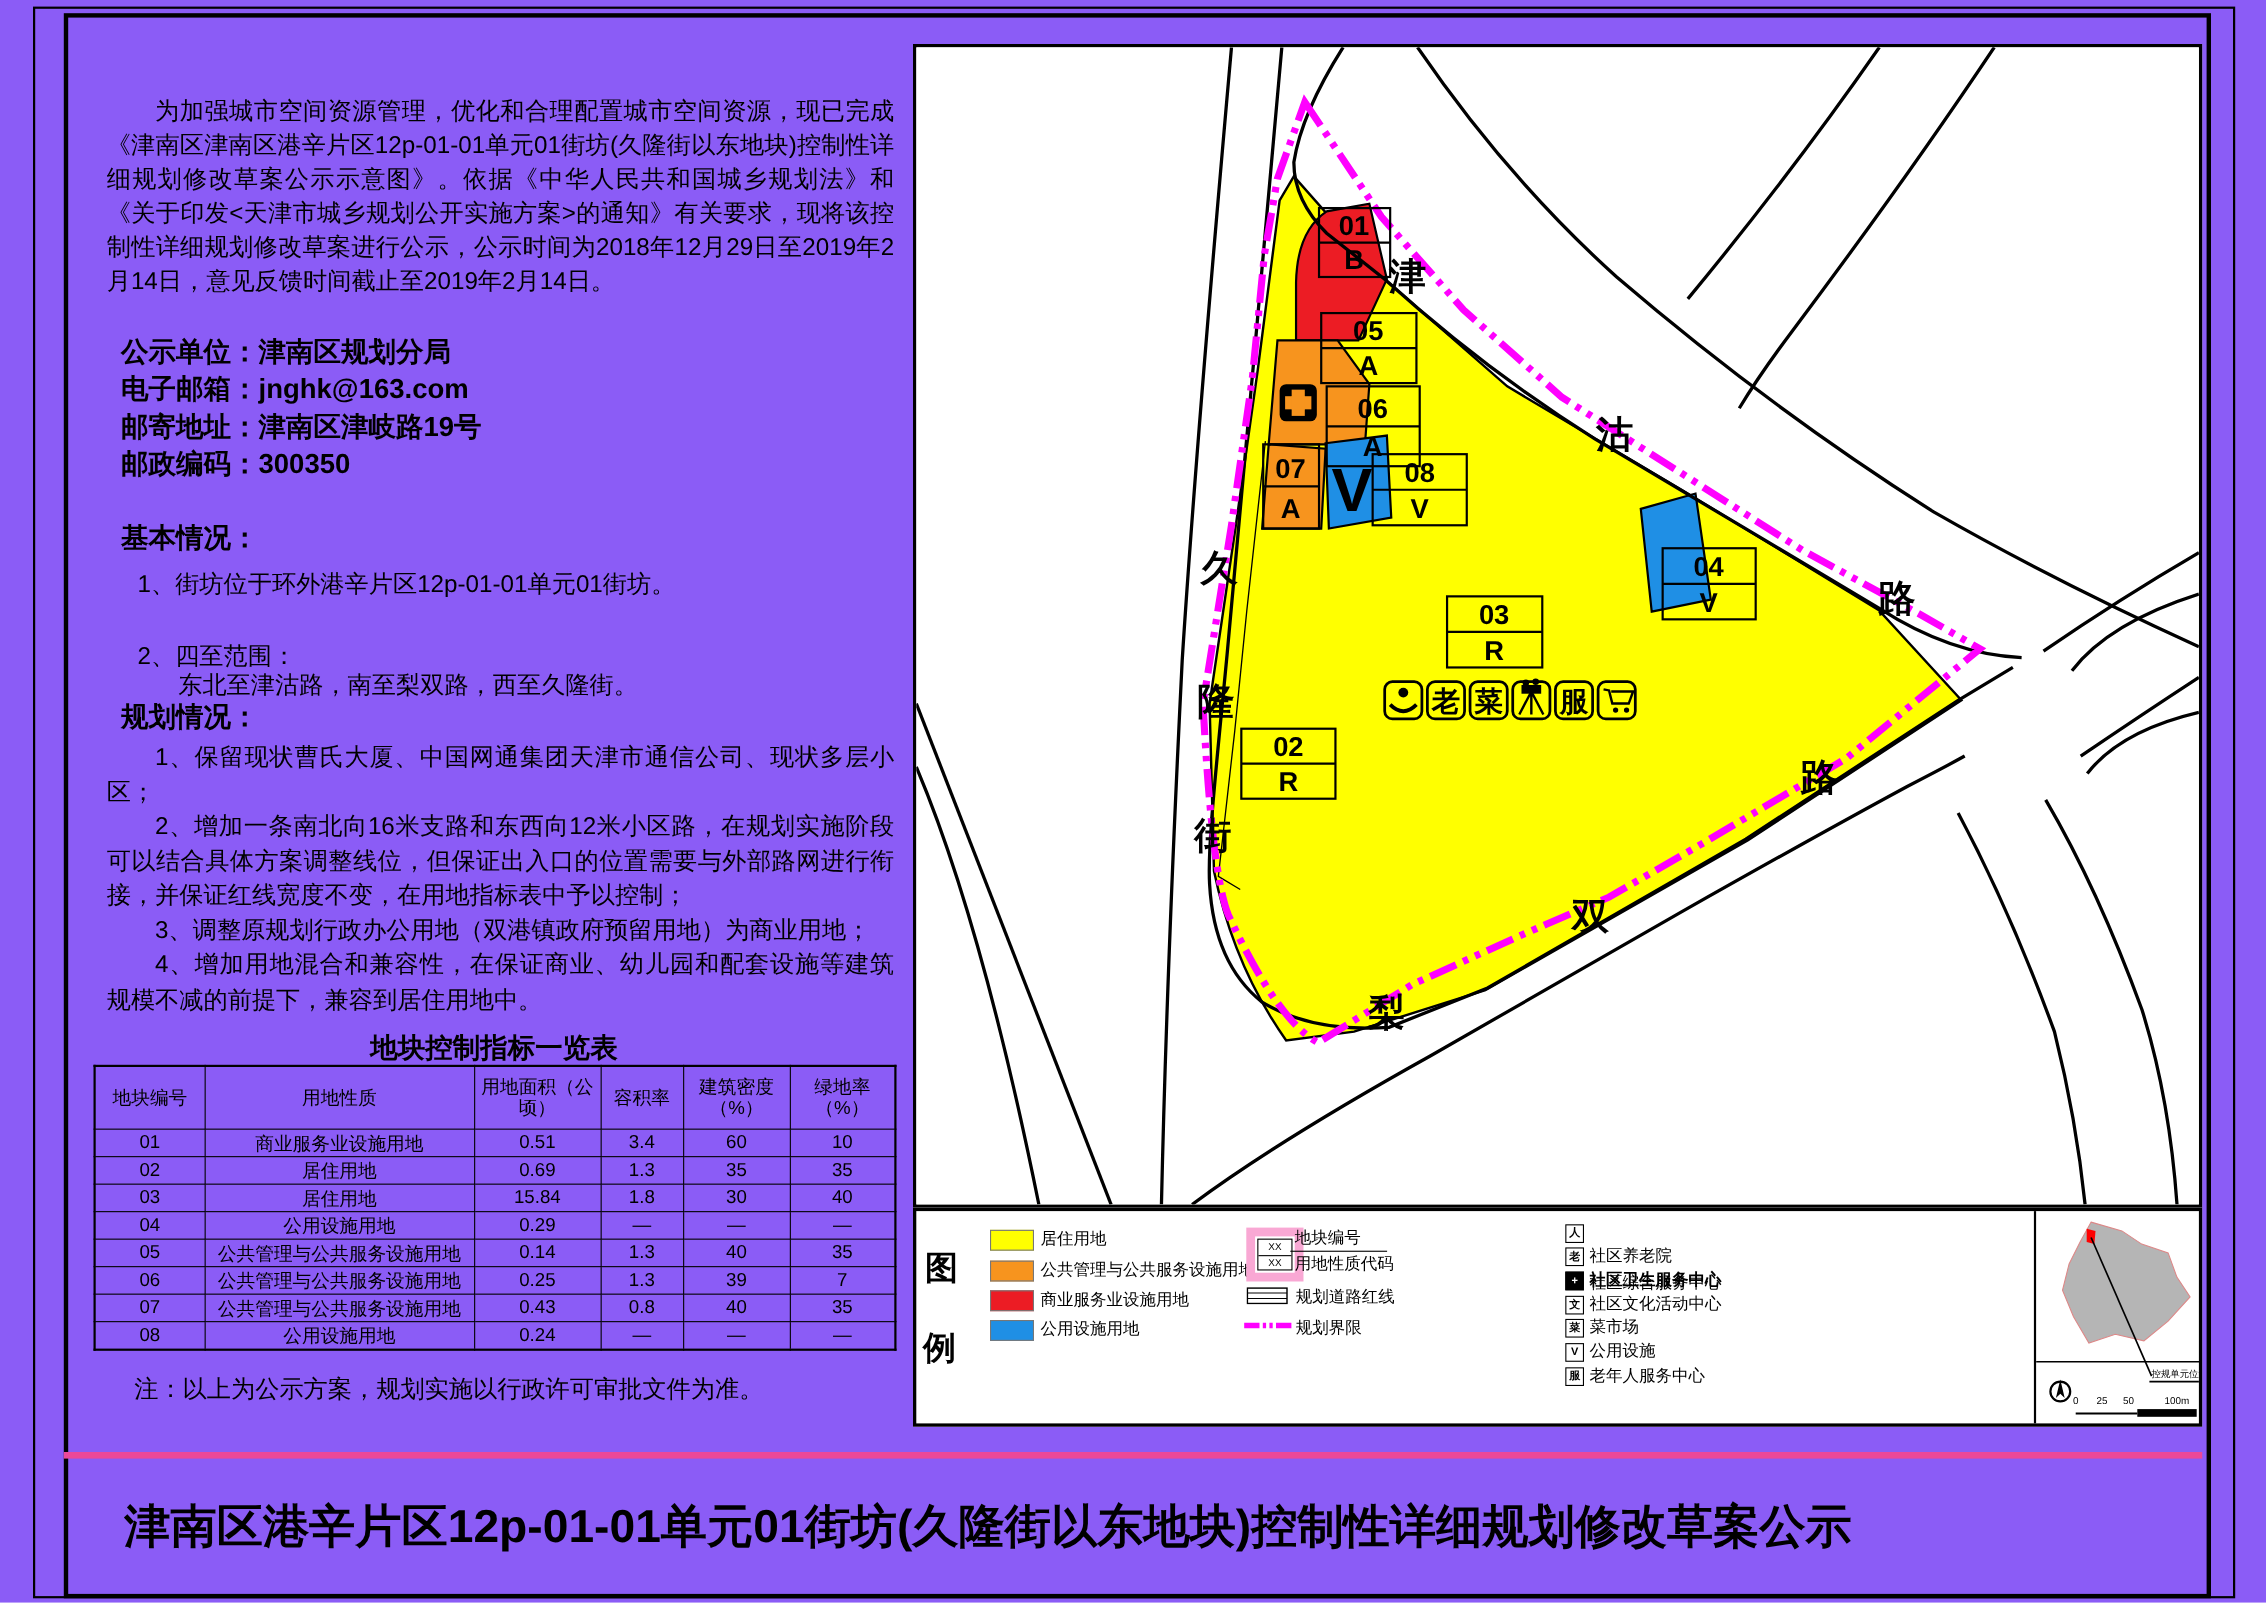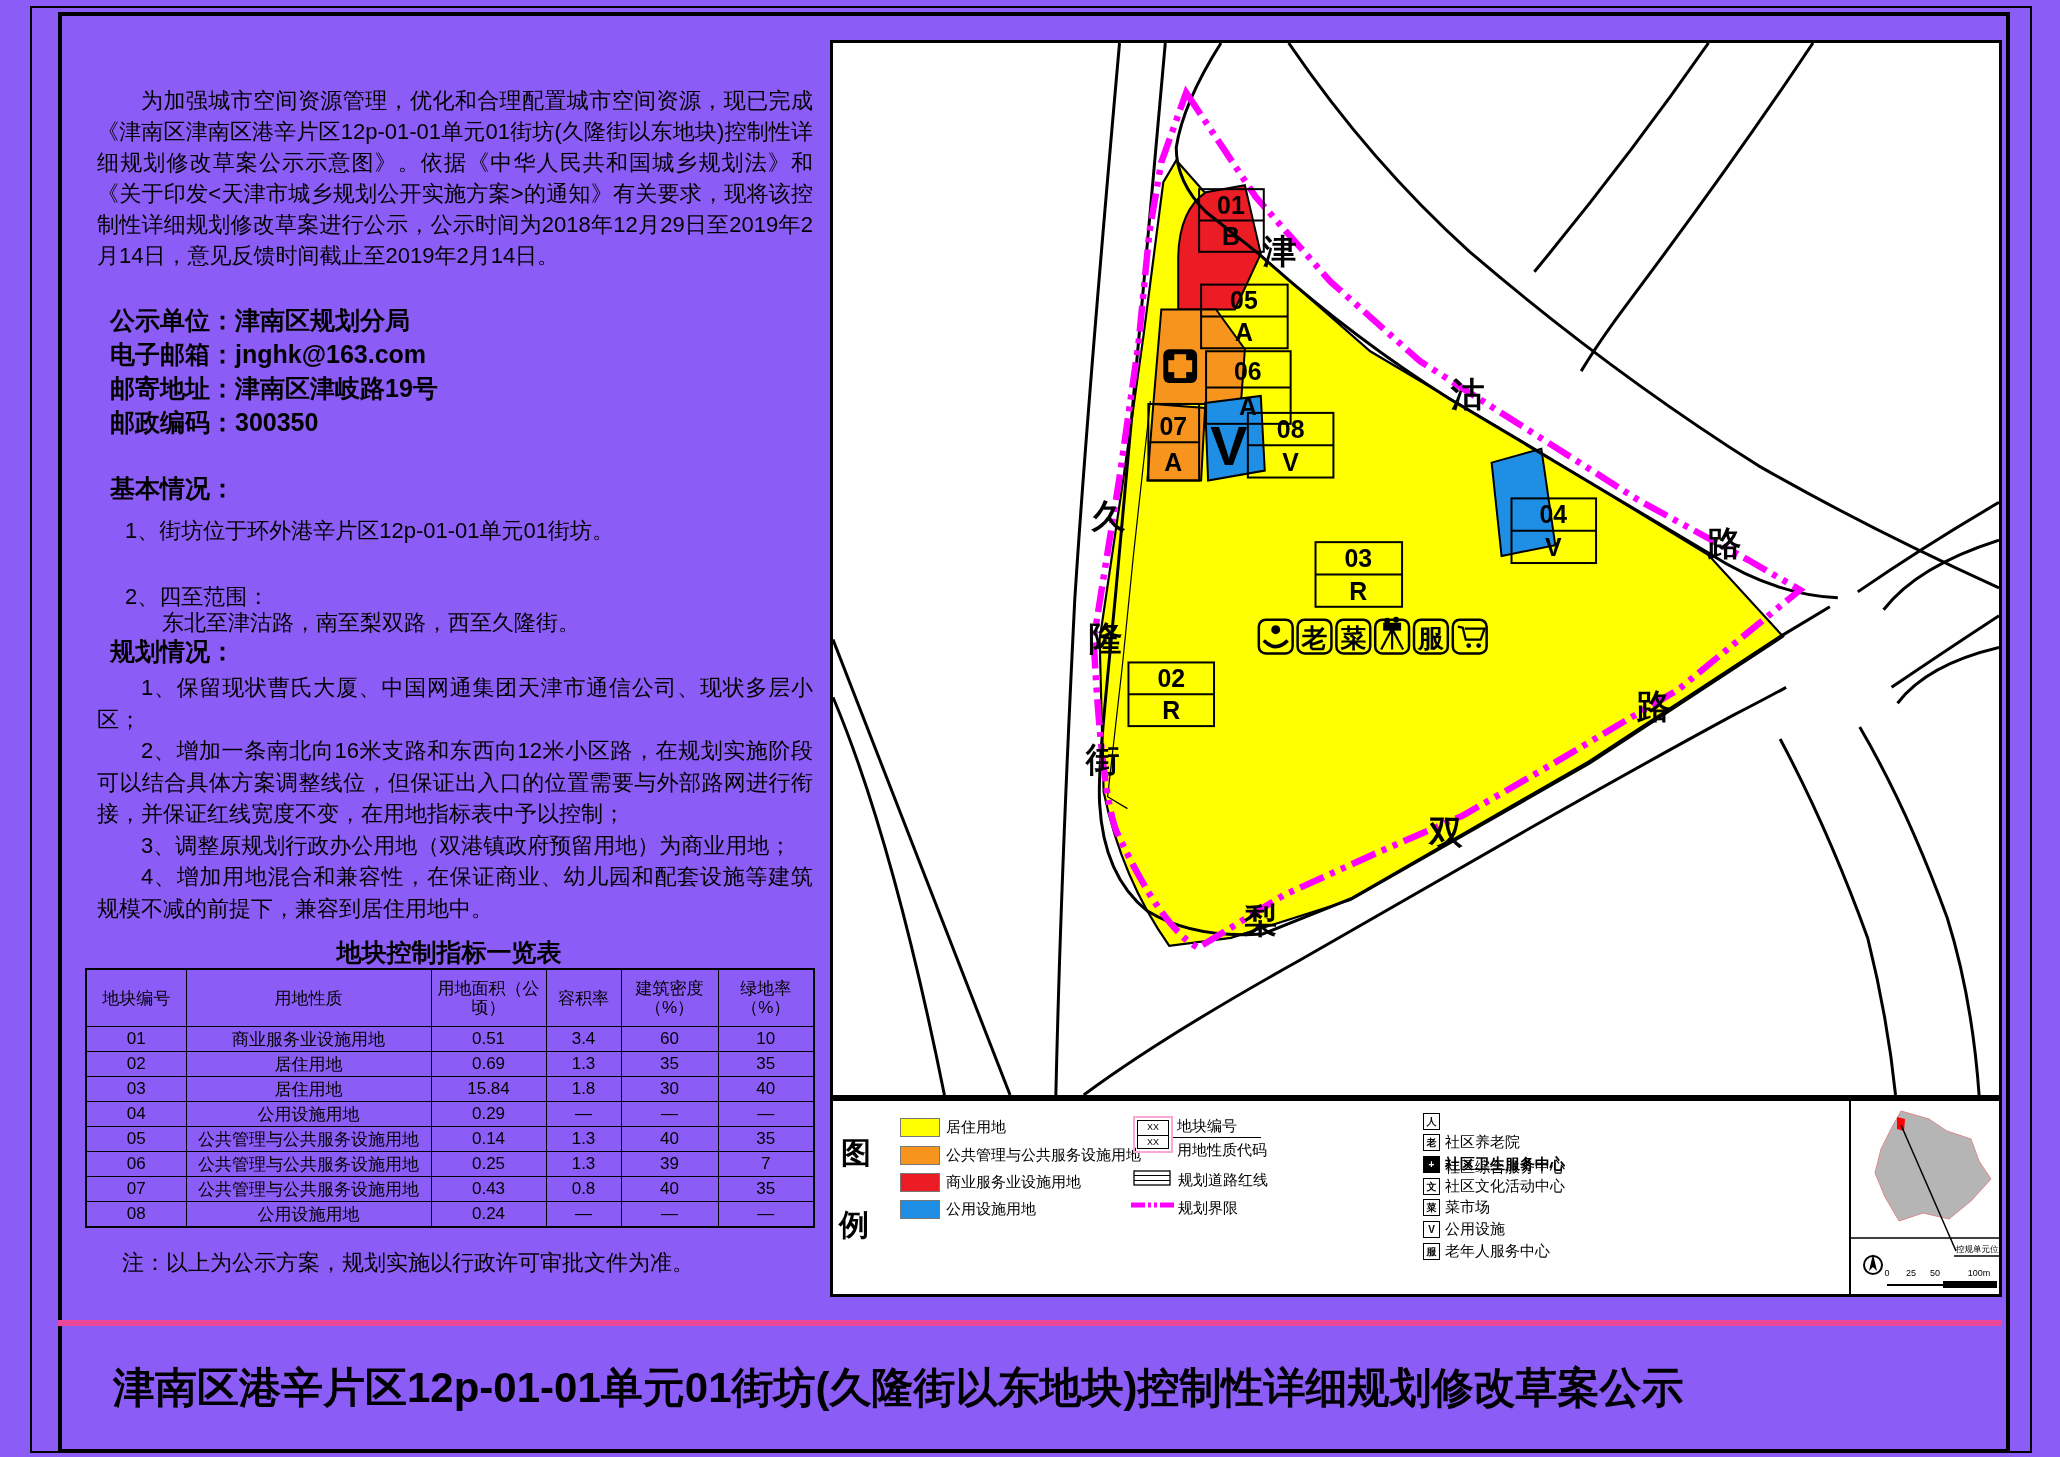--- a/index.html
+++ b/index.html
@@ -27,21 +27,21 @@
   .map-panel{position:absolute;left:830px;top:40px;width:1172px;height:1058px;border:3px solid #000;
              box-sizing:border-box;background:#fff;}
   .map-panel svg{display:block;width:100%;height:100%;}
   
   .legend-panel{position:absolute;left:830px;top:1098px;width:1172px;height:199px;border:3px solid #000;
                 box-sizing:border-box;background:#fff;}
   .lg-abs{position:absolute;}
   .lg-title{font-size:30px;font-weight:700;}
   .sw{position:absolute;width:38px;height:17px;border:1px solid #777;}
   .lg-label{position:absolute;font-size:15px;line-height:18px;white-space:nowrap;}
-  .plot-sym{position:absolute;left:300px;top:15px;width:36px;height:33px;border:2px solid #f9a8d4;}
+  .plot-sym{position:absolute;left:300px;top:15px;width:36px;height:33px;border:8px solid #f9a8d4;}
   .plot-sym .in{position:absolute;left:2px;top:2px;right:2px;bottom:2px;border:1px solid #000;}
   .plot-sym .r{position:absolute;left:0;width:100%;height:50%;font-size:9px;text-align:center;line-height:13px;}
   .plot-sym .r2{top:50%;border-top:1px solid #000;}
   .frac-line{position:absolute;left:340px;top:36px;width:88px;border-top:1.5px solid #000;}
   .fac-ic{position:absolute;width:15px;height:15px;border:1.5px solid #000;font-size:10px;line-height:15px;
           text-align:center;font-weight:700;}
   .fac-ic.dark{background:#000;color:#fff;}
   .inset{position:absolute;left:1016px;top:0;width:150px;height:193px;border-left:2.5px solid #000;}
   
   .title-bar{position:absolute;left:58px;top:1320px;width:1944px;height:125px;border-top:6px solid #ec4899;}

